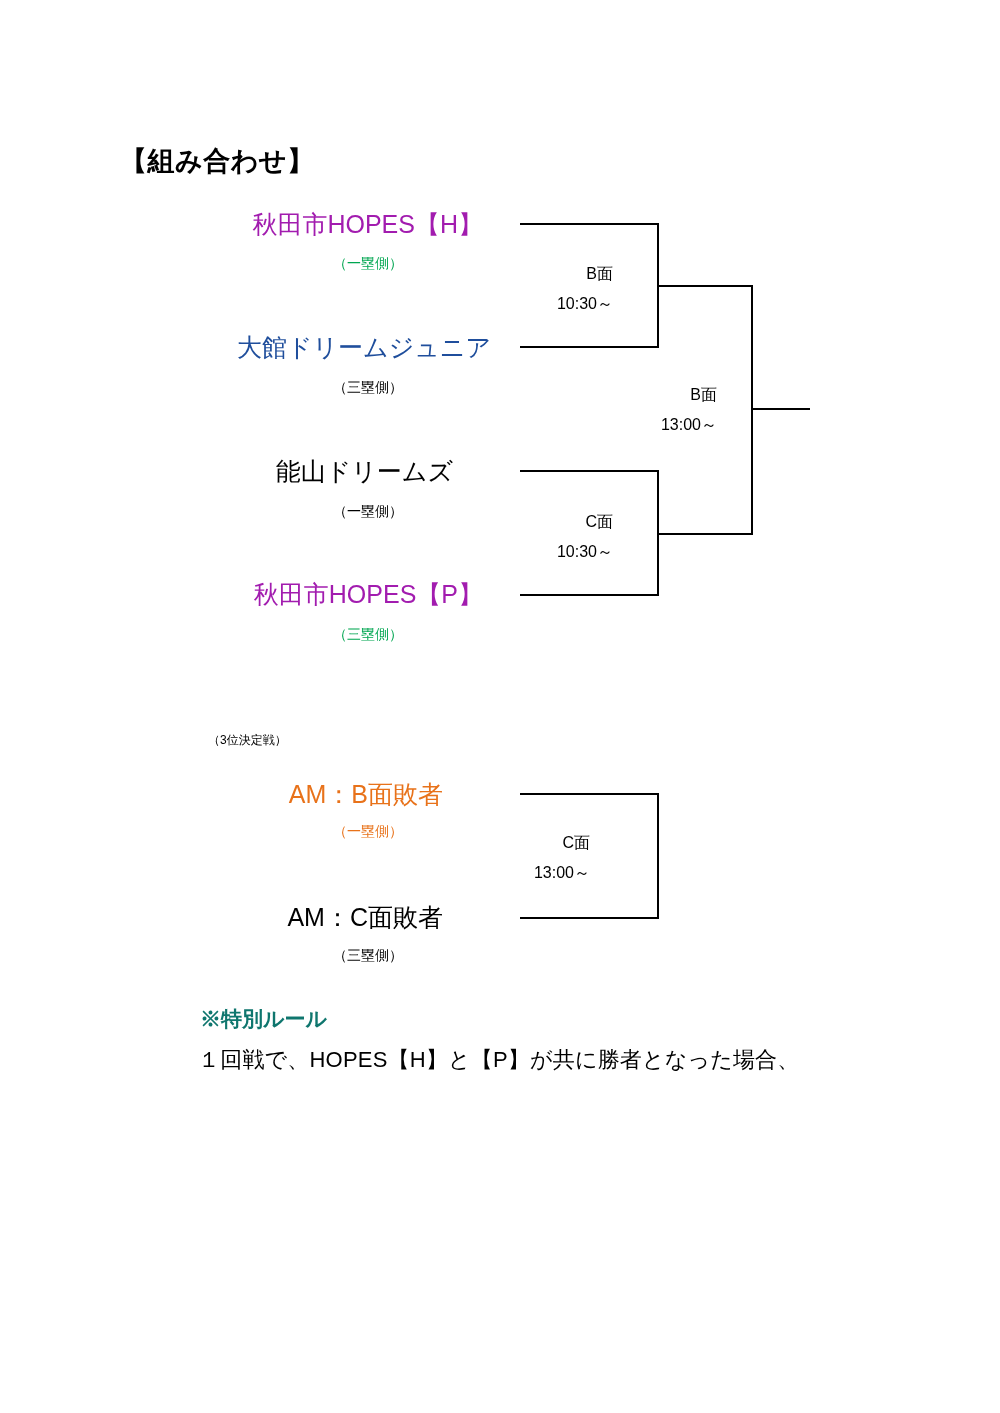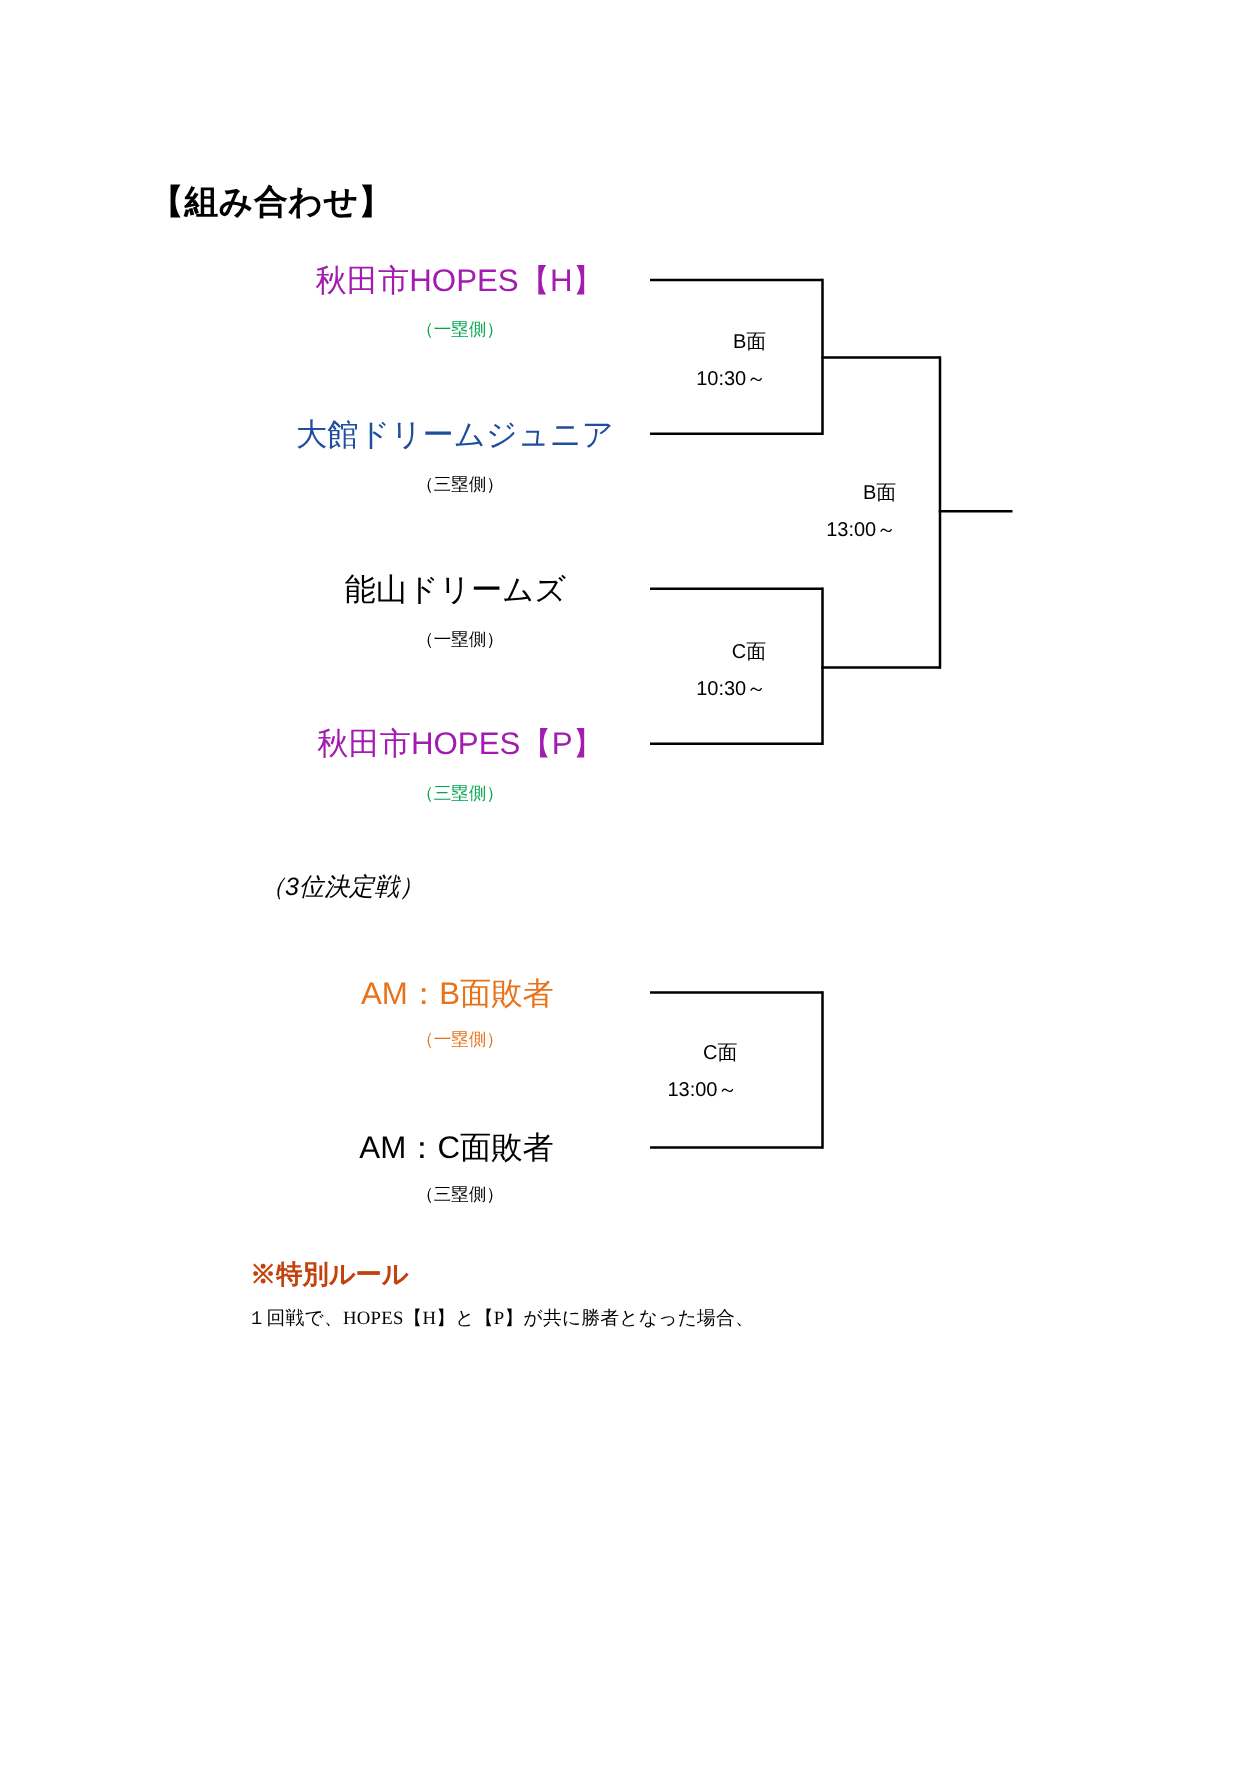--- a/index.html
+++ b/index.html
@@ -54,41 +54,39 @@
     position: absolute;
     font-size: 16px;
     text-align: right;
     line-height: 1.85;
     white-space: nowrap;
   }
 
   .third-place-label {
     position: absolute;
     left: 208px;
-    top: 696px;
-    font-size: 20px;
+    top: 732px;
+    font-size: 12px;
     white-space: nowrap;
-    font-style: italic;
   }
 
   .rule-title {
     position: absolute;
     left: 200px;
     top: 1005px;
     font-size: 21px;
     font-weight: bold;
-    color: #c2410c;
+    color: #0f766e;
     white-space: nowrap;
   }
   .rule-line {
     position: absolute;
-    font-size: 15px;
+    font-size: 22px;
     white-space: nowrap;
     letter-spacing: 0.2px;
-    font-family: Liberation Serif, serif;
   }
 
   
   .line {
     position: absolute;
     background: #000000;
   }
   .h-line { height: 2px; }
   .v-line { width: 2px; }
 </style>

